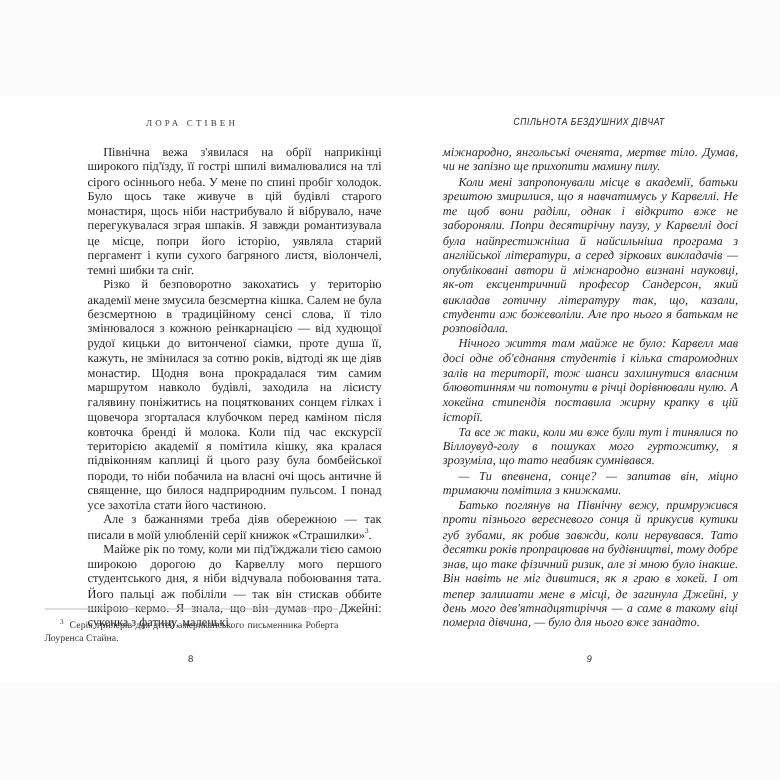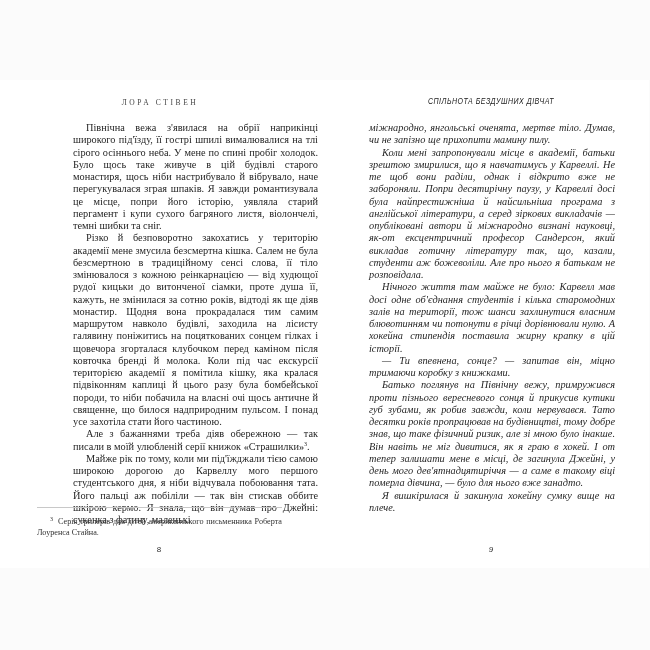--- a/index.html
+++ b/index.html
@@ -72,20 +72,20 @@
     <div class="footnote"><span class="mark">3</span><span>Серія трилерів для дітей американського письменника Роберта Лоуренса Стайна.</span></div>
     <div class="page-number">8</div>
   </div>
 
   <div class="page right">
     <div class="running-head-right">СПІЛЬНОТА БЕЗДУШНИХ ДІВЧАТ</div>
     <div class="text">
       <p class="cont">міжнародно, янгольські оченята, мертве тіло. Думав, чи не запізно ще прихопити мамину пилу.</p>
       <p>Коли мені запропонували місце в академії, батьки зрештою змирилися, що я навчатимусь у Карвеллі. Не те щоб вони раділи, однак і відкрито вже не забороняли. Попри десятирічну паузу, у Карвеллі досі була найпрестижніша й найсильніша програма з англійської літератури, а серед зіркових викладачів — опубліковані автори й міжнародно визнані науковці, як-от ексцентричний професор Сандерсон, який викладав готичну літературу так, що, казали, студенти аж божеволіли. Але про нього я батькам не розповідала.</p>
       <p>Нічного життя там майже не було: Карвелл мав досі одне об'єднання студентів і кілька старомодних залів на території, тож шанси захлинутися власним блювотинням чи потонути в річці дорівнювали нулю. А хокейна стипендія поставила жирну крапку в цій історії.</p>
-      <p>— Ти впевнена, сонце? — запитав він, міцно тримаючи коробку з книжками.</p>
+      <p>Та все ж таки, коли ми вже були тут і тинялися по Віллоувуд-голу в пошуках мого гуртожитку, я зрозуміла, що тато неабияк сумнівався.</p>
+      <p>— Ти впевнена, сонце? — запитав він, міцно тримаючи помітила з книжками.</p>
       <p>Батько поглянув на Північну вежу, примружився проти пізнього вересневого сонця й прикусив кутики губ зубами, як робив завжди, коли нервувався. Тато десятки років пропрацював на будівництві, тому добре знав, що таке фізичний ризик, але зі мною було інакше. Він навіть не міг дивитися, як я граю в хокей. І от тепер залишати мене в місці, де загинула Джейні, у день мого дев'ятнадцятиріччя — а саме в такому віці померла дівчина, — було для нього вже занадто.</p>
-      <p>Я вишкірилася й закинула хокейну сумку вище на плече.</p>
     </div>
     <div class="page-number">9</div>
   </div>
 
 </div>
 
 </body></html>

